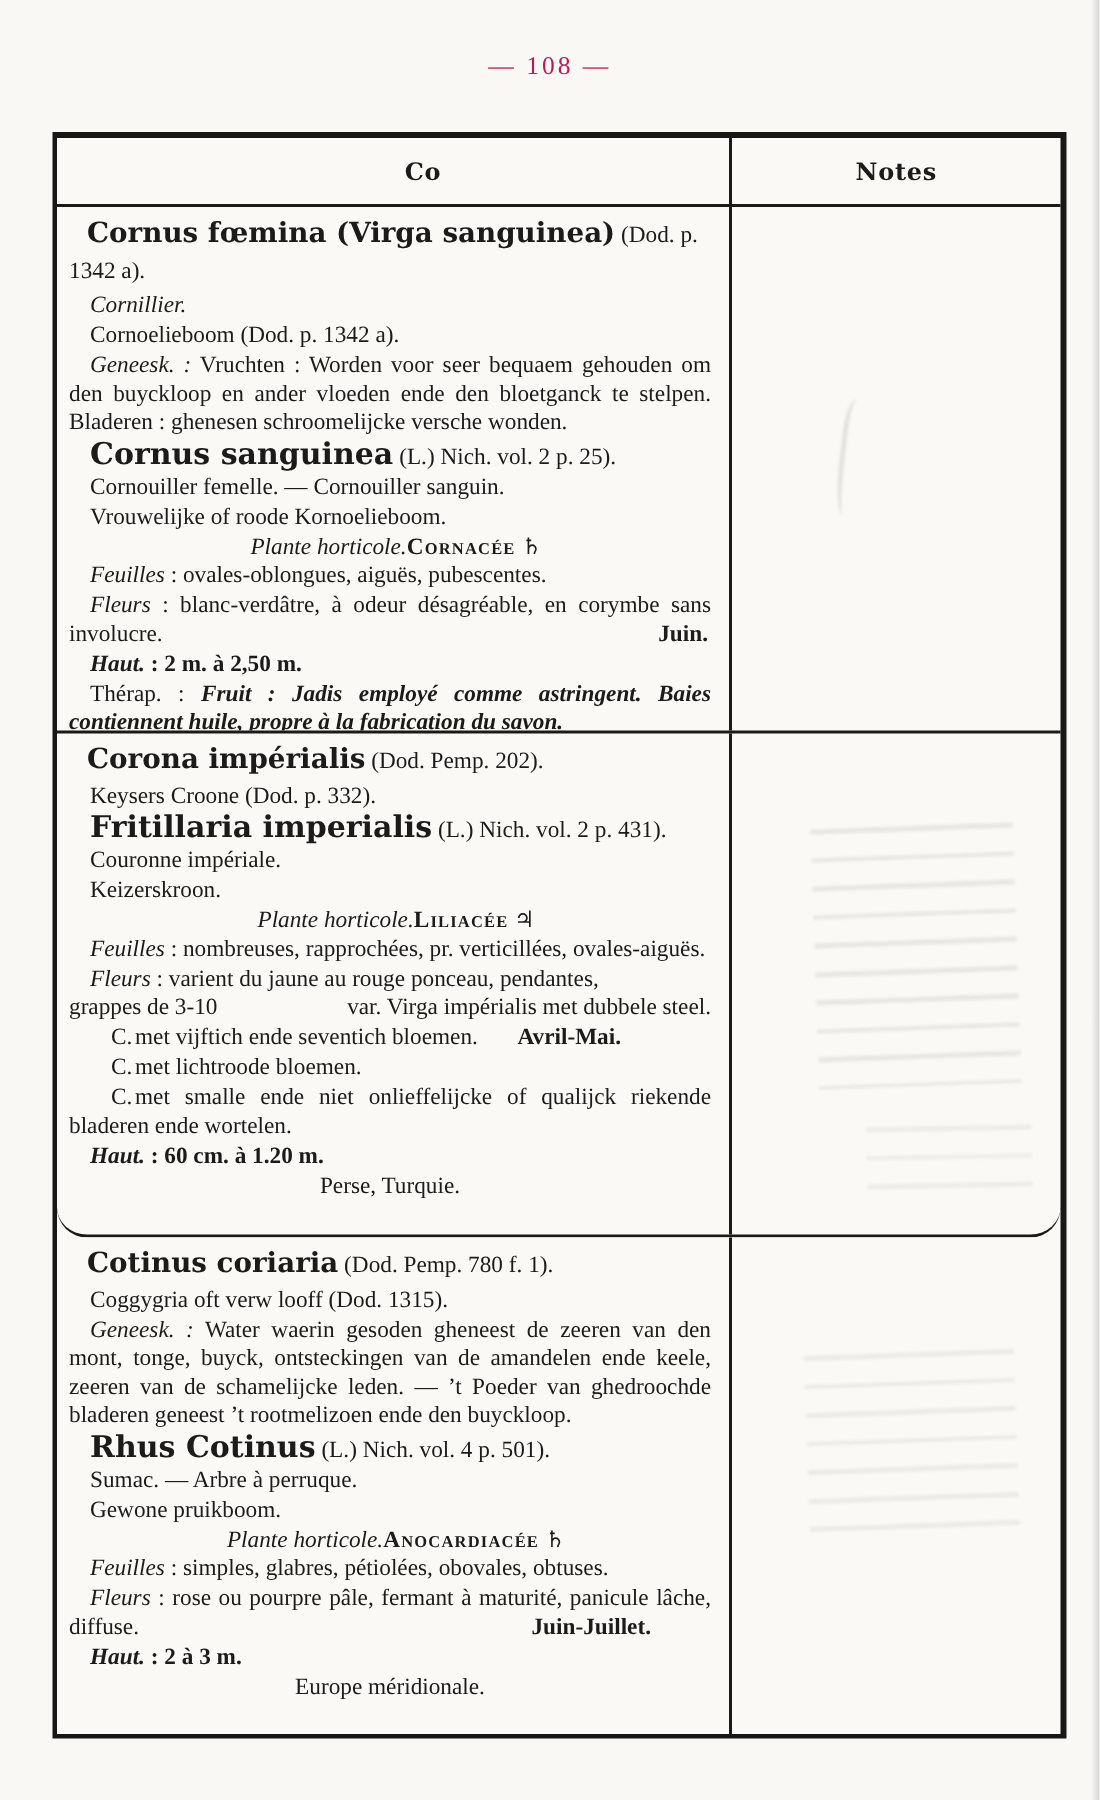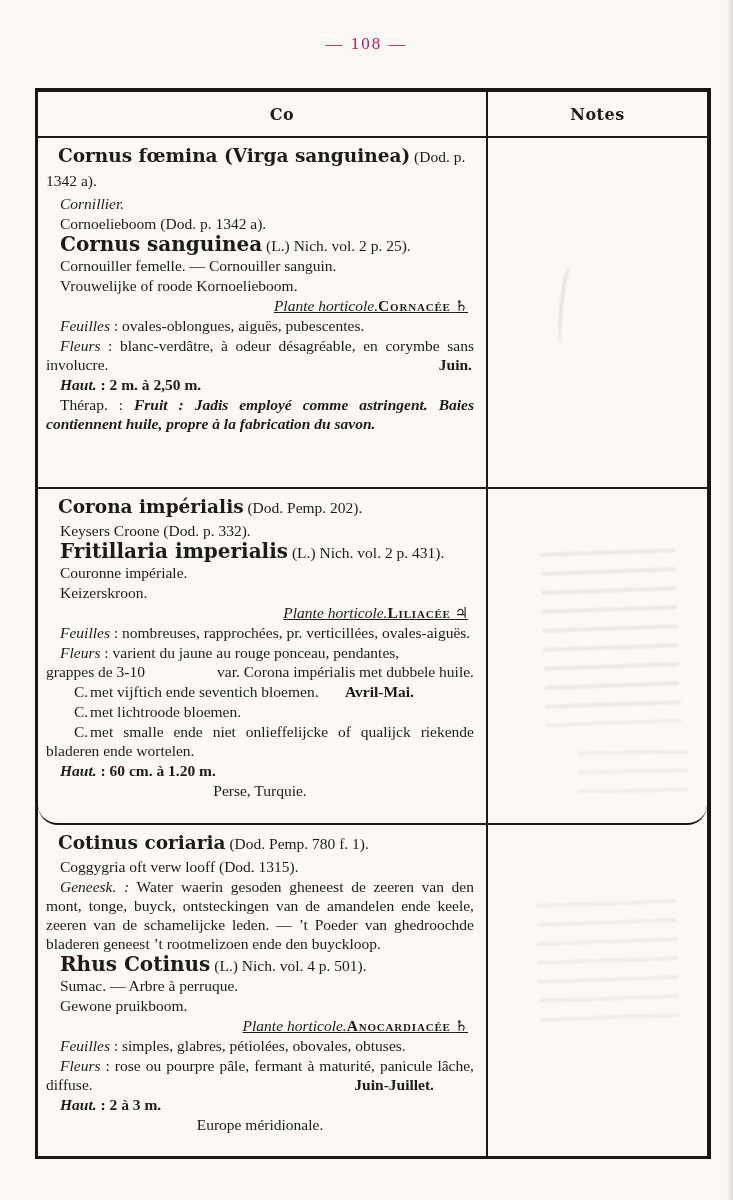--- a/index.html
+++ b/index.html
@@ -42,21 +42,21 @@
   .just { text-align: justify; }
   .center { text-align: center !important; text-indent: 0 !important; }
   .it { font-style: italic; }
   .bi { font-style: italic; font-weight: bold; }
   .b  { font-weight: bold; }
   .species { font-family:"DejaVu Serif", serif; font-weight:bold; font-size:18.5px;
     line-height:23px; text-indent:12px !important; margin:2px 0 2px 0 !important; }
   .species .ref { font-family:"Liberation Serif", serif; font-weight:normal; font-size:15.5px; }
   .subspecies { margin-top:2px !important; }
   .subspecies .nm { font-family:"DejaVu Serif", serif; font-weight:bold; font-size:20px; }
-  .fam-line { display:flex; justify-content:flex-end; padding:0 6px 0 14px;text-decoration:underline; }
+  .fam-line { display:flex; justify-content:center; padding:0 6px 0 14px; }
   .smallcaps { font-variant: small-caps; font-weight:600; letter-spacing:.8px; }
   .symbol { font-family:"DejaVu Sans", sans-serif; font-size:15px; }
   .tag-right { position:absolute; right:2px; bottom:0; font-weight:600; text-indent:0; font-style:normal; }
   .split { display:flex; justify-content:space-between; text-indent:0 !important; }
   .c-label { display:inline-block; min-width:30px; }
 
   
   .bleed {
     position:absolute; opacity:.13; filter: blur(1.1px); pointer-events:none;
     background: repeating-linear-gradient(to bottom, transparent 0 7px, #6f695f 7px 10px, transparent 10px 19px);
@@ -79,20 +79,21 @@
     <div class="row header-row">
       <div class="cell-left header-cell">Co</div>
       <div class="cell-right header-cell">Notes</div>
     </div>
 
     <div class="row row-e1">
       <div class="cell-left entry">
         <p class="species"><span>Cornus fœmina (Virga sanguinea)</span><span class="ref"> (Dod. p. 1342 a).</span></p>
         <p class="it">Cornillier.</p>
         <p>Cornoelieboom (Dod. p. 1342 a).</p>
+        <p class="just"><span class="it">Geneesk. :</span><span> Vruchten : Worden voor seer bequaem gehouden om den buyckloop en ander vloeden ende den bloetganck te stelpen. Bladeren : ghenesen schroomelijcke versche wonden.</span></p>
         <p class="subspecies"><span class="nm">Cornus sanguinea</span><span> (L.) Nich. vol. 2 p. 25).</span></p>
         <p>Cornouiller femelle. — Cornouiller sanguin.</p>
         <p>Vrouwelijke of roode Kornoelieboom.</p>
         <div class="fam-line">
           <span class="it">Plante horticole.</span>
           <span><span class="smallcaps">Cornacée</span> <span class="symbol">♄</span></span>
         </div>
         <p><span class="it">Feuilles</span><span> : ovales-oblongues, aiguës, pubescentes.</span></p>
         <p class="just"><span class="it">Fleurs</span><span> : blanc-verdâtre, à odeur désagréable, en corymbe sans involucre.</span><span class="tag-right">Juin.</span></p>
         <p><span class="bi">Haut.</span><span class="b"> : 2 m. à 2,50 m.</span></p>
@@ -112,21 +113,21 @@
         <p>Couronne impériale.</p>
         <p>Keizerskroon.</p>
         <div class="fam-line">
           <span class="it">Plante horticole.</span>
           <span><span class="smallcaps">Liliacée</span> <span class="symbol">♃</span></span>
         </div>
         <p class="just"><span class="it">Feuilles</span><span> : nombreuses, rapprochées, pr. verticillées, ovales-aiguës.</span></p>
         <p class="just" style="margin-bottom:0"><span class="it">Fleurs</span><span> : varient du jaune au rouge ponceau, pendantes,</span></p>
         <p class="split">
             <span>grappes de 3-10</span>
-            <span>var. Corona impérialis met dubbele huile.</span>
+            <span>var. Virga impérialis met dubbele steel.</span>
           </p>
         <p><span class="c-label">C.</span><span>met vijftich ende seventich bloemen.</span><span class="tag-right" style="right:60px">Avril-Mai.</span></p>
         <p><span class="c-label">C.</span><span>met lichtroode bloemen.</span></p>
         <p class="just"><span class="c-label">C.</span><span>met smalle ende niet onlieffelijcke of qualijck riekende bladeren ende wortelen.</span></p>
         <p><span class="bi">Haut.</span><span class="b"> : 60 cm. à 1.20 m.</span></p>
         <p class="center">Perse, Turquie.</p>
       </div>
       <div class="cell-right">
         <div class="bleed" style="left:55px; top:55px; width:135px; height:180px; transform:rotate(-2deg);"></div>
         <div class="bleed" style="left:90px; top:255px; width:110px; height:60px; transform:rotate(-1deg); opacity:.09;"></div>

